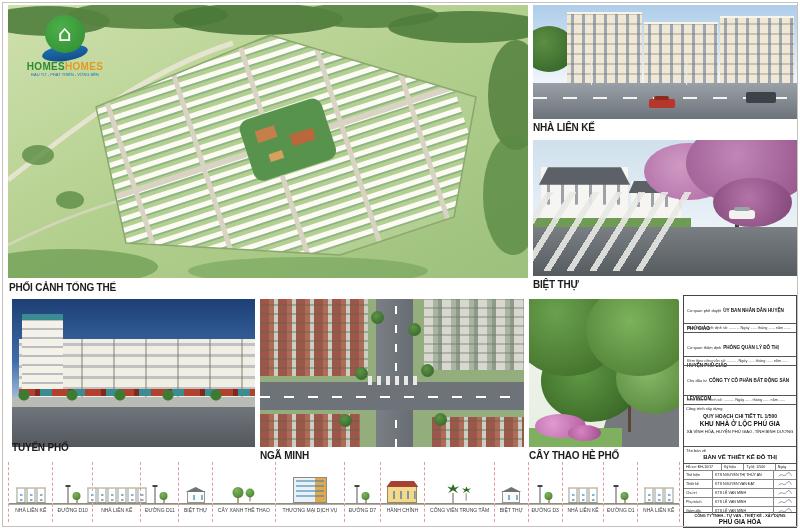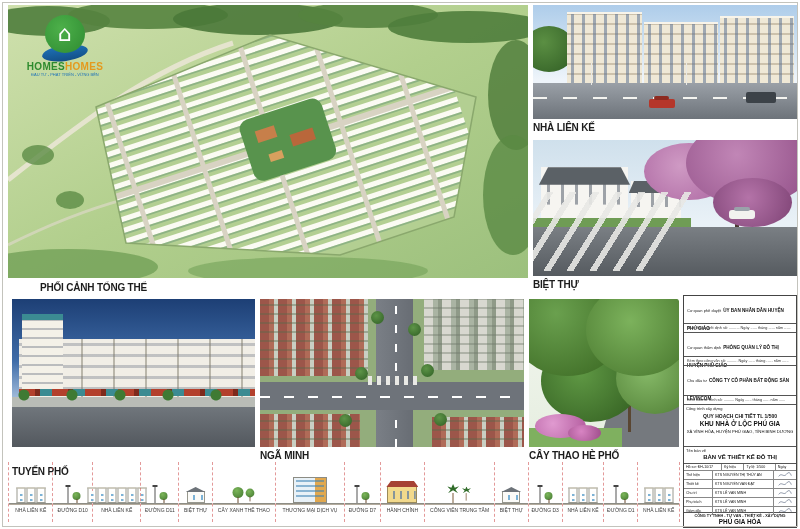--- a/index.html
+++ b/index.html
@@ -11,24 +11,24 @@
   
   .panel{position:absolute;overflow:hidden;background:#dfe7da;}
   #panel-overall{left:8px;top:5px;width:520px;height:273px;}
   #panel-townhouse{left:533px;top:5px;width:264px;height:114px;}
   #panel-villa{left:533px;top:140px;width:264px;height:136px;}
   #panel-street{left:12px;top:299px;width:243px;height:148px;}
   #panel-intersection{left:260px;top:299px;width:264px;height:148px;}
   #panel-greenery{left:529px;top:299px;width:150px;height:148px;}
 
   .plabel{position:absolute;font-size:10px;font-weight:700;color:#1c1c1c;letter-spacing:-0.2px;white-space:nowrap;}
-  #label-overall{left:9px;top:282px;margin-left:31px;}
+  #label-overall{left:9px;top:282px;}
   #label-townhouse{left:533px;top:122px;}
   #label-villa{left:533px;top:279px;}
-  #label-street{left:12px;top:466px;}
+  #label-street{left:12px;top:442px;}
   #label-intersection{left:260px;top:450px;}
   #label-greenery{left:529px;top:450px;}
 
   
   .logo{position:absolute;left:14px;top:10px;width:86px;z-index:20;text-align:center;}
   .logo-mark{position:relative;width:46px;height:46px;margin:0 auto;}
   .logo-circle{position:absolute;left:3px;top:0;width:40px;height:38px;border-radius:50%;
       background:radial-gradient(circle at 40% 35%,#4db04a,#2e8b31);}
   .logo-house{position:absolute;left:3px;top:1px;width:40px;height:36px;color:#fff;font-size:22px;
       line-height:36px;text-align:center;font-family:"DejaVu Sans",sans-serif;}

